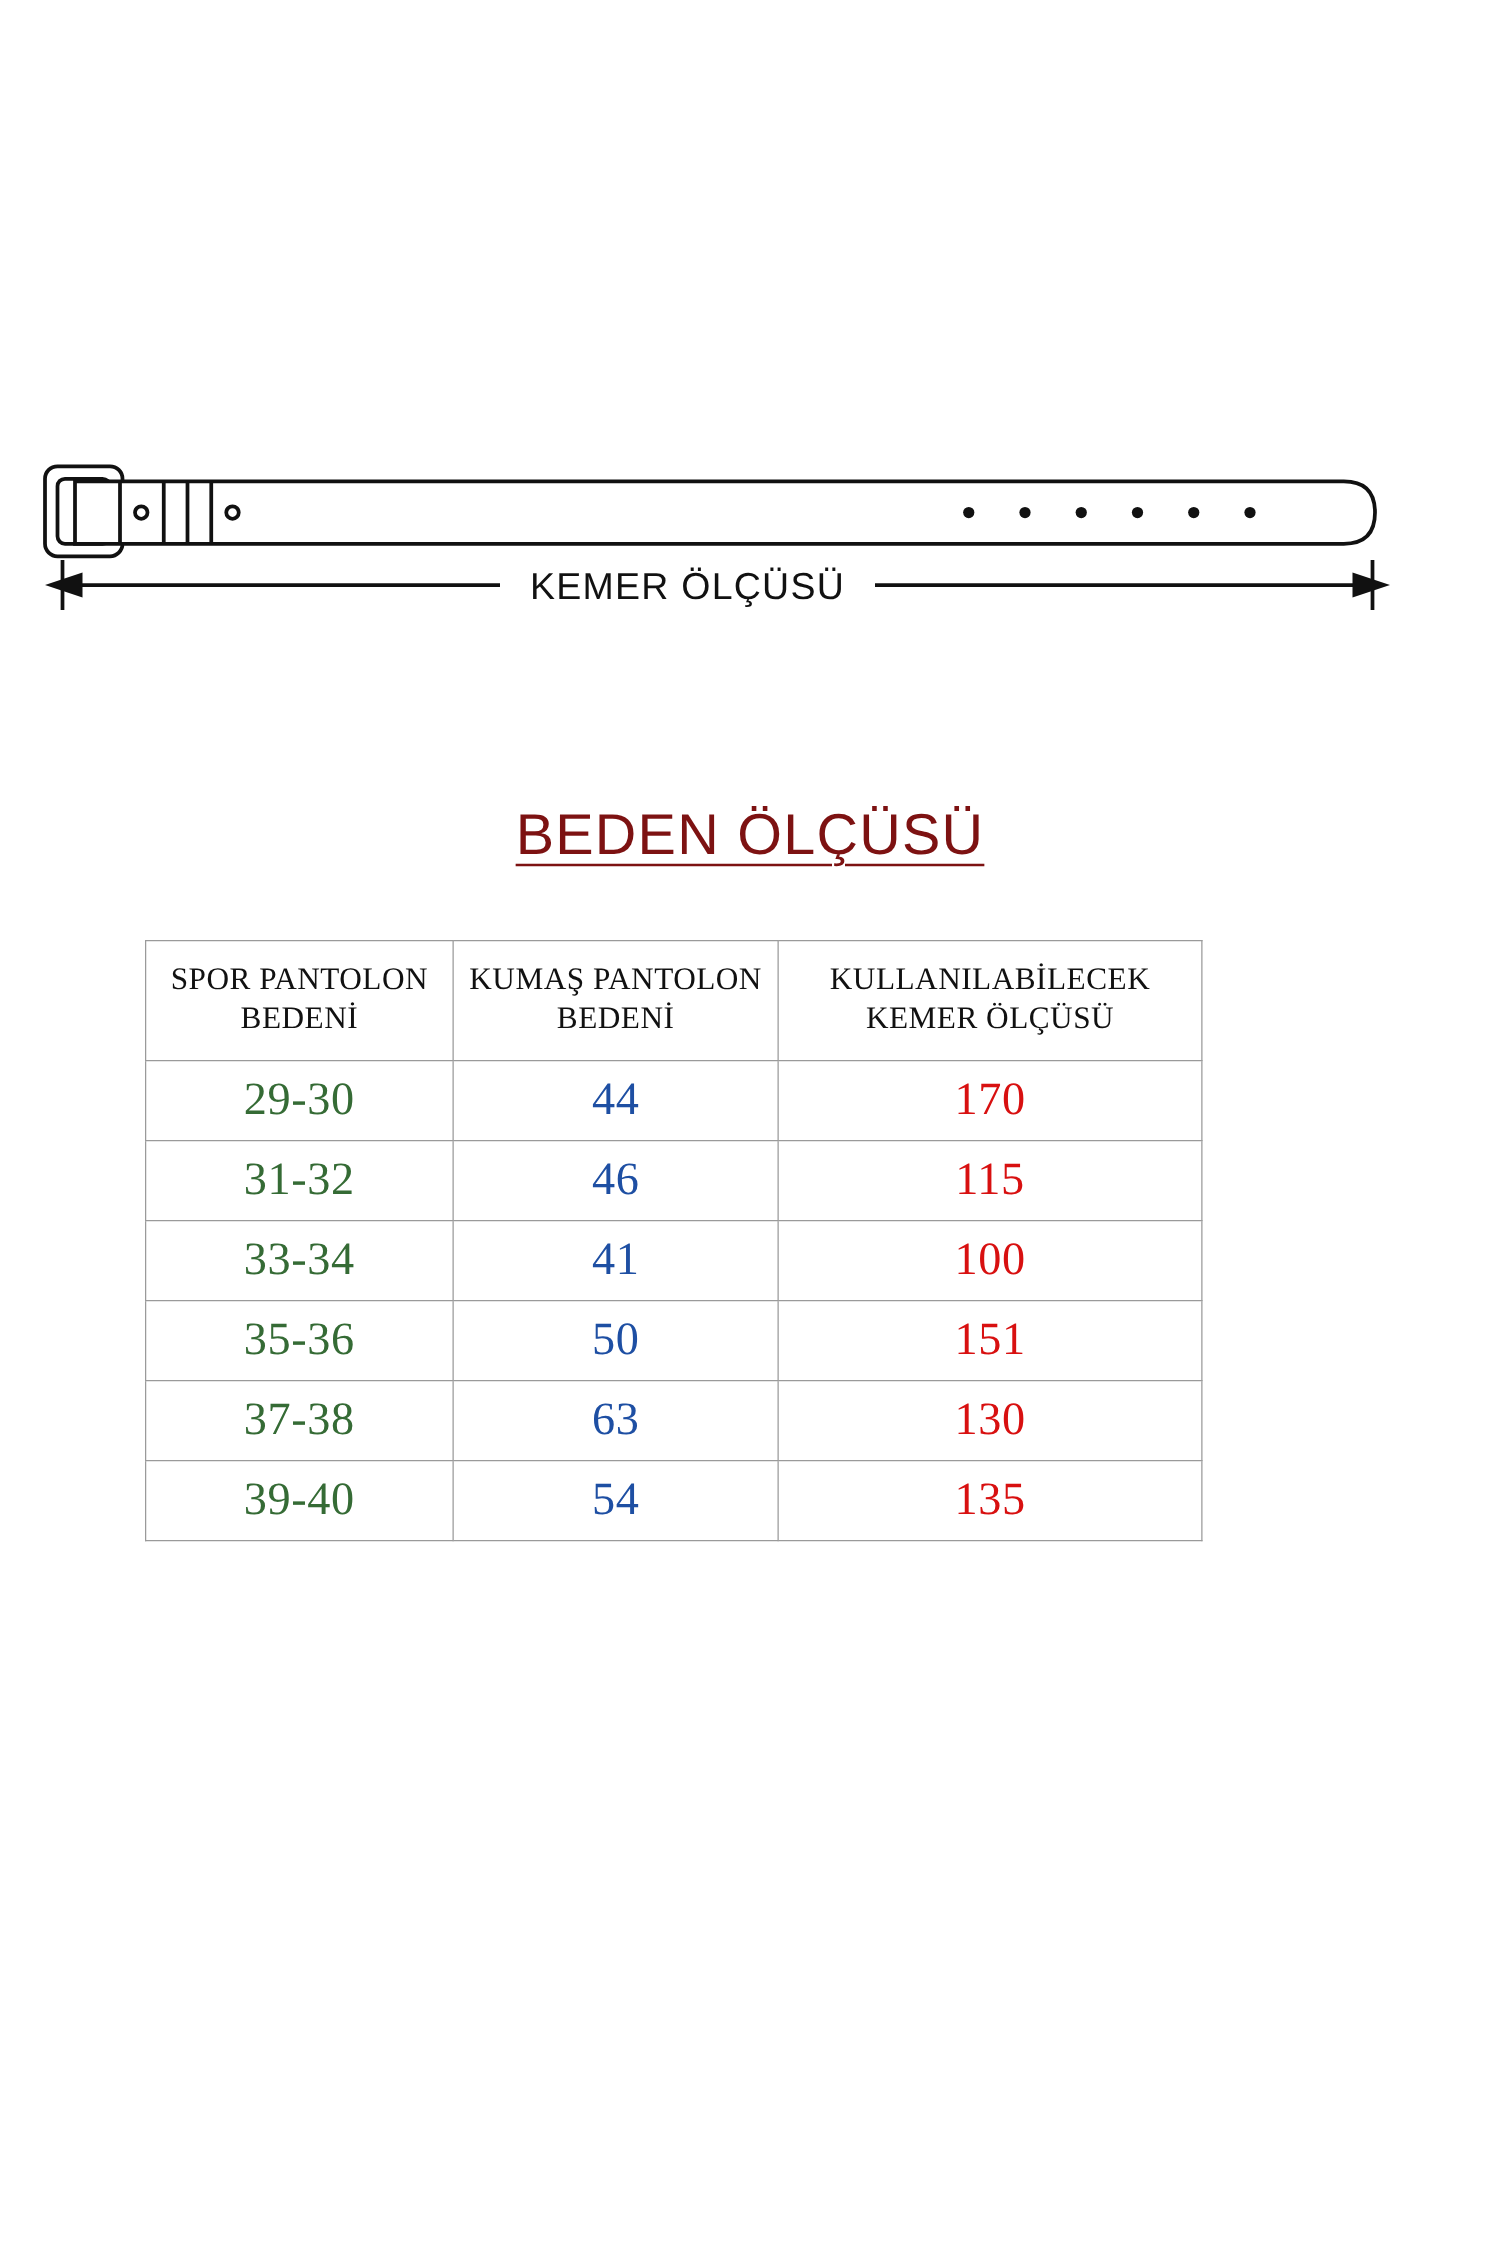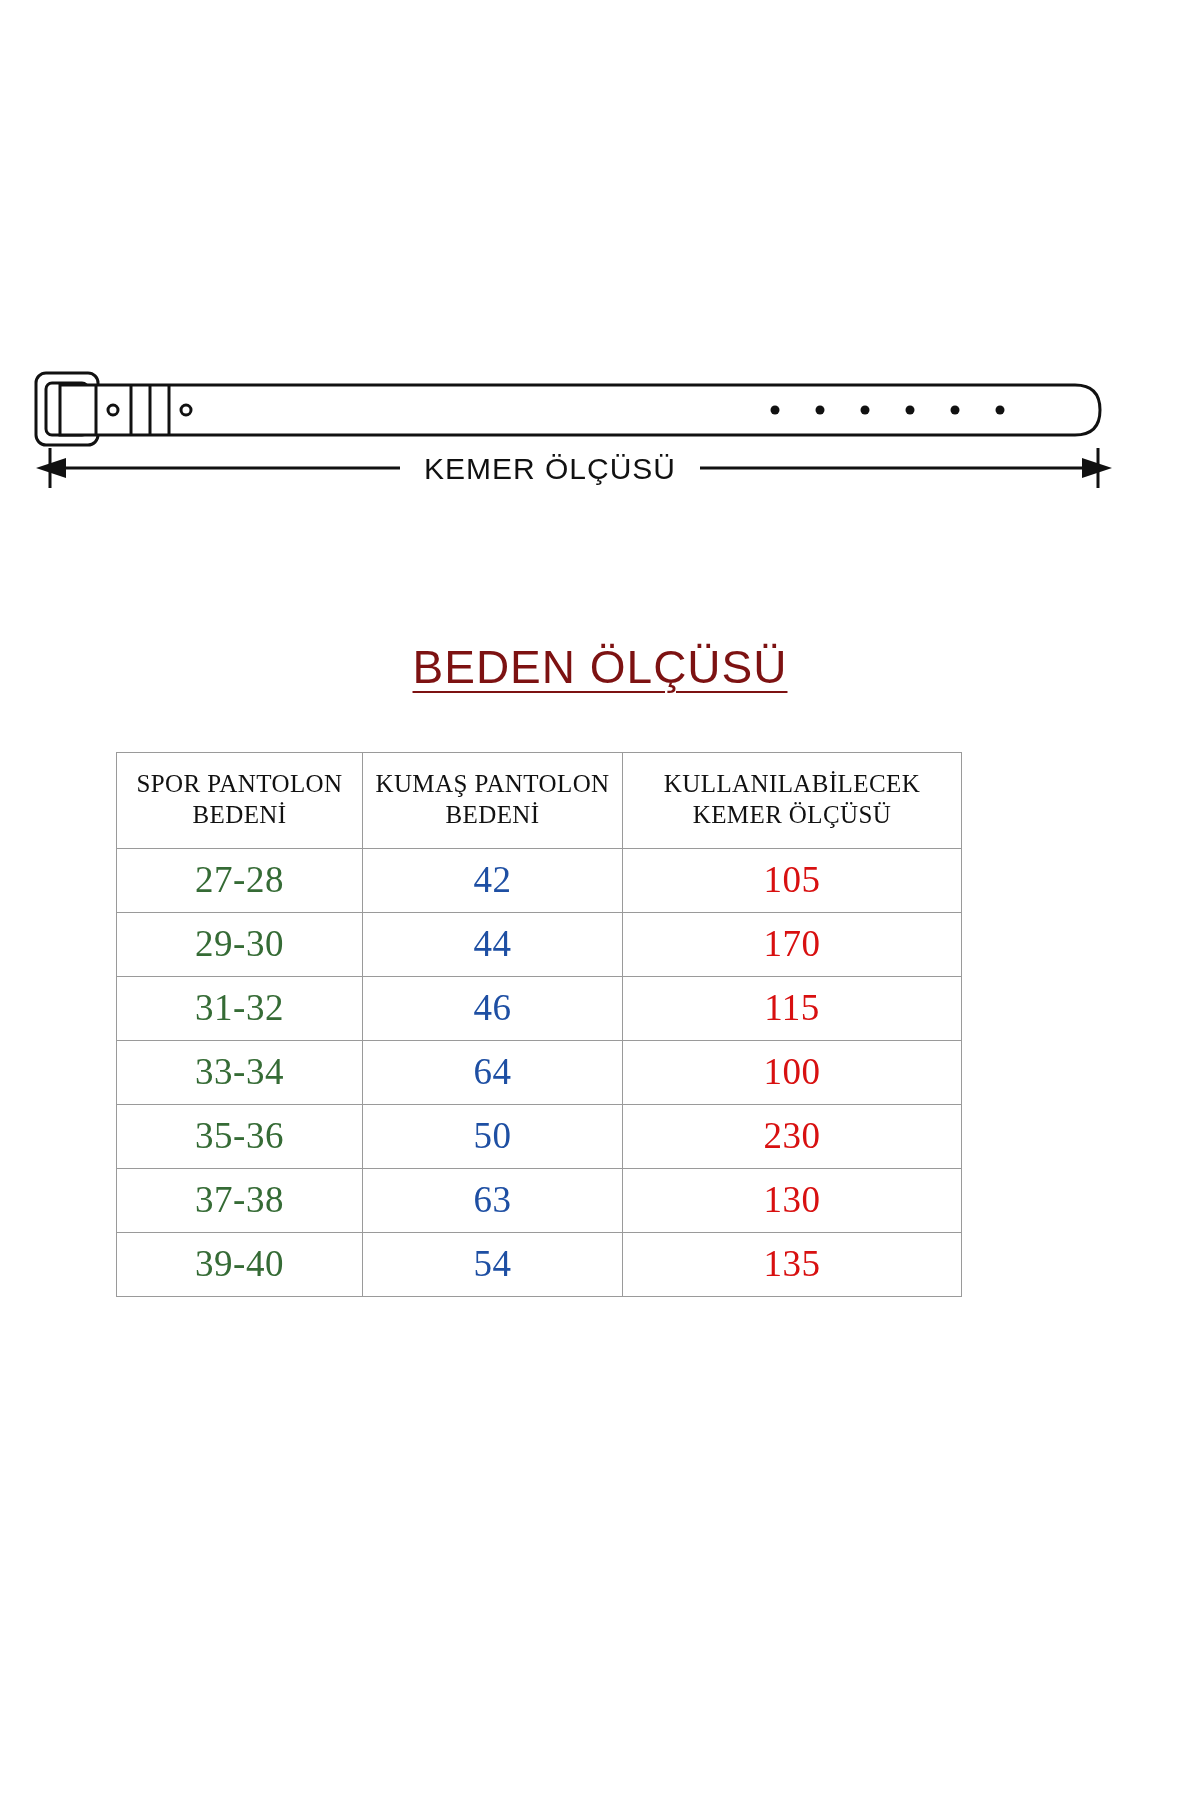--- a/index.html
+++ b/index.html
@@ -148,43 +148,38 @@
           <span>BEDENİ</span>
         </th>
         <th>
           <span>KULLANILABİLECEK</span><br>
           <span>KEMER ÖLÇÜSÜ</span>
         </th>
       </tr>
     </thead>
     <tbody>
       <tr>
-        <td class="cell-sport">27-28</td>
-        <td class="cell-fabric">42</td>
-        <td class="cell-belt">105</td>
-      </tr>
-      <tr>
         <td class="cell-sport">29-30</td>
         <td class="cell-fabric">44</td>
         <td class="cell-belt">170</td>
       </tr>
       <tr>
         <td class="cell-sport">31-32</td>
         <td class="cell-fabric">46</td>
         <td class="cell-belt">115</td>
       </tr>
       <tr>
         <td class="cell-sport">33-34</td>
-        <td class="cell-fabric">64</td>
+        <td class="cell-fabric">41</td>
         <td class="cell-belt">100</td>
       </tr>
       <tr>
         <td class="cell-sport">35-36</td>
         <td class="cell-fabric">50</td>
-        <td class="cell-belt">230</td>
+        <td class="cell-belt">151</td>
       </tr>
       <tr>
         <td class="cell-sport">37-38</td>
         <td class="cell-fabric">63</td>
         <td class="cell-belt">130</td>
       </tr>
       <tr>
         <td class="cell-sport">39-40</td>
         <td class="cell-fabric">54</td>
         <td class="cell-belt">135</td>

